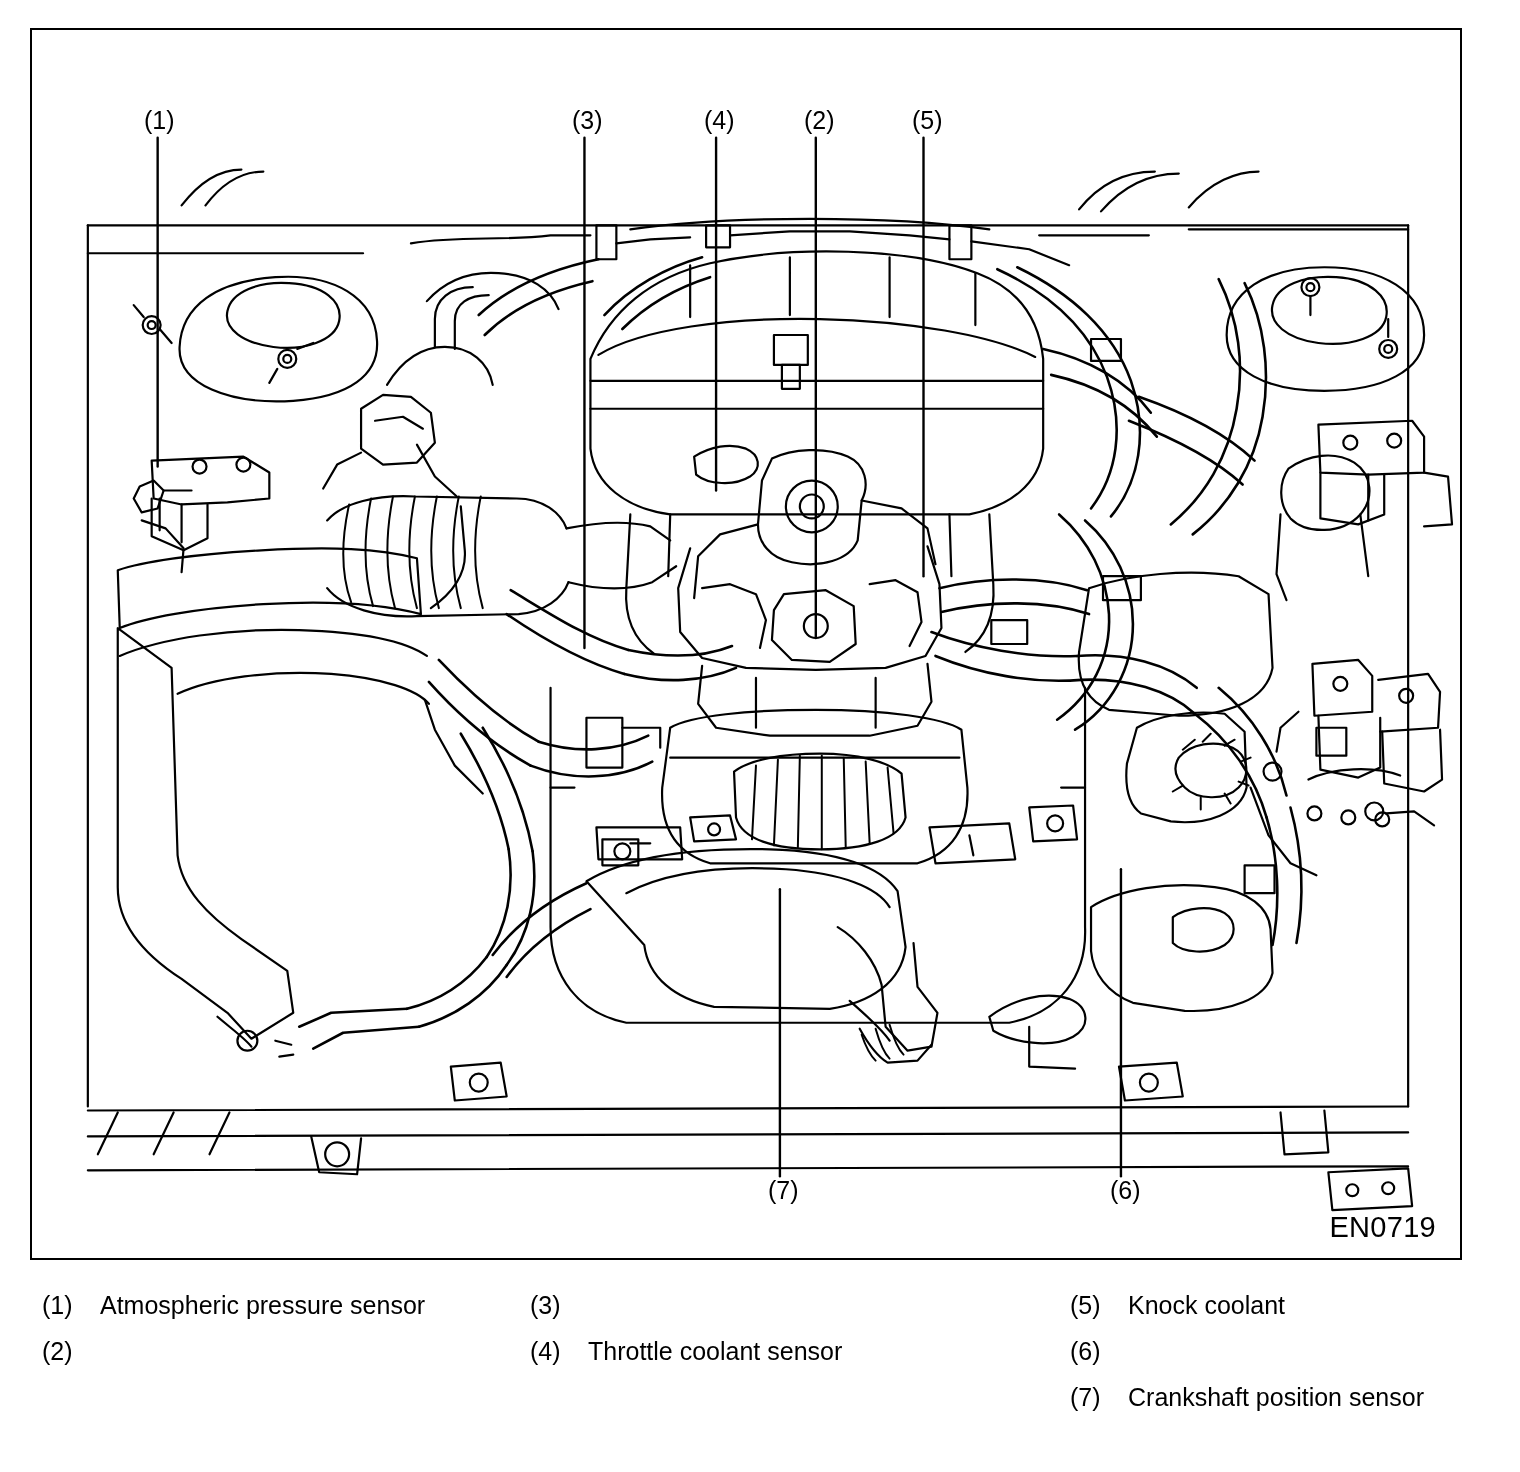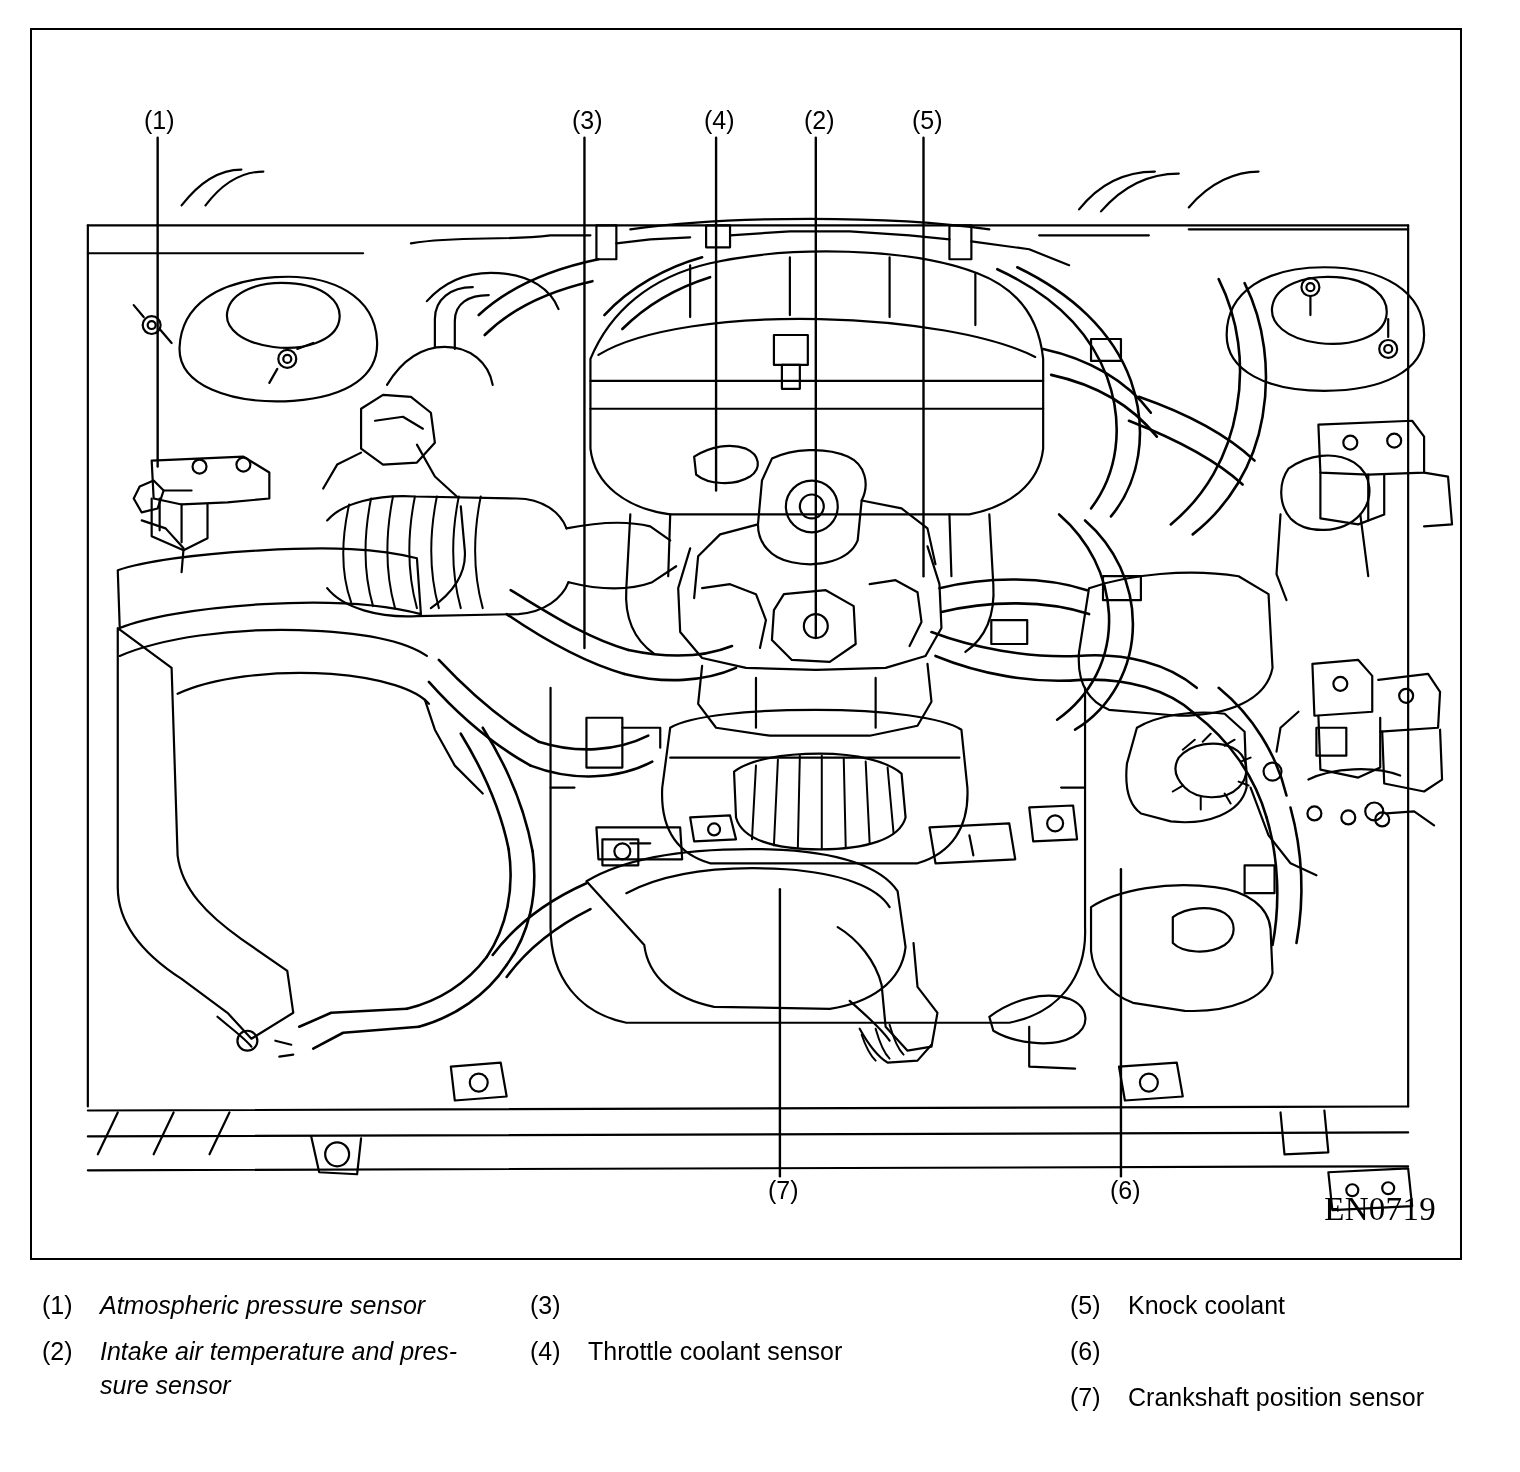--- a/index.html
+++ b/index.html
@@ -50,24 +50,24 @@
     font-family: "Liberation Sans", sans-serif;
     color: #000;
     white-space: nowrap;
     line-height: 1;
   }
 
   
   #figure-code {
     position: absolute;
     right: 24px;
-    bottom: 30px;
-    font-size: 33px;
+    bottom: 14px;
+    font-size: 29px;
     letter-spacing: 0.3px;
-    font-family: Liberation Serif, serif;
+    font-family: Liberation Sans, sans-serif;
   }
 
   
   #legend {
     position: absolute;
     left: 42px;
     top: 1288px;
     width: 1440px;
     display: flex;
     flex-direction: row;
@@ -90,21 +90,21 @@
   .legend-num {
     width: 58px;
     flex: 0 0 58px;
     font-size: 25px;
     line-height: 34px;
   }
   .legend-label {
     font-size: 25px;
     line-height: 34px;
   }
-  .legend-col.c1 .legend-label { max-width: 380px; font-style: italic; }
+  .legend-col.c1 .legend-label { max-width: 380px; }
   .legend-col.c2 .legend-label { max-width: 400px; }
   .legend-col.c3 .legend-label { max-width: 350px; }
 </style>
 </head>
 <body>
 
 <div id="page">
 
   <div id="figure">
 
@@ -390,22 +390,20 @@
 
   <div id="legend">
 
     <div class="legend-col c1">
       <div class="legend-item">
         <div class="legend-num">(1)</div>
         <div class="legend-label">Atmospheric pressure sensor</div>
       </div>
       <div class="legend-item">
         <div class="legend-num">(2)</div>
-        <div class="legend-label">Intake air temperature and pres-
-sure sensor</div>
       </div>
     </div>
 
     <div class="legend-col c2">
       <div class="legend-item">
         <div class="legend-num">(3)</div>
       </div>
       <div class="legend-item">
         <div class="legend-num">(4)</div>
         <div class="legend-label">Throttle coolant sensor</div>

